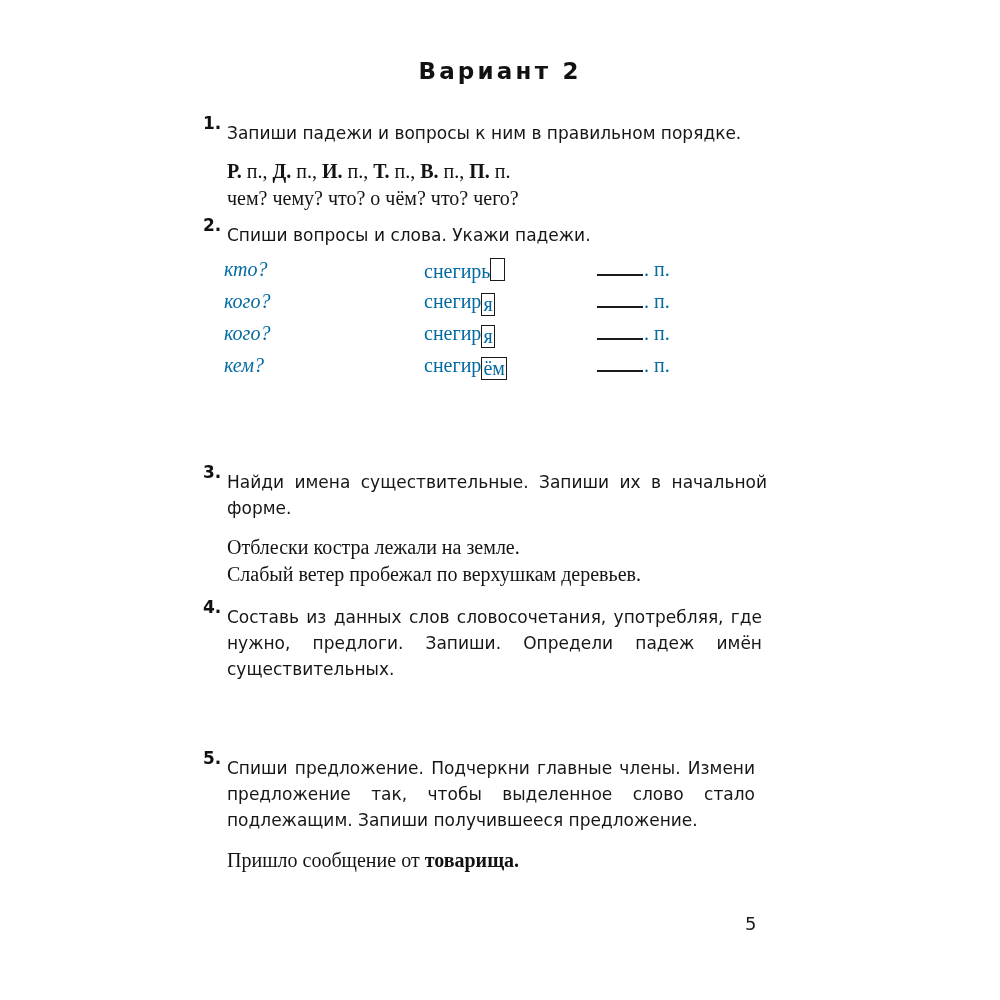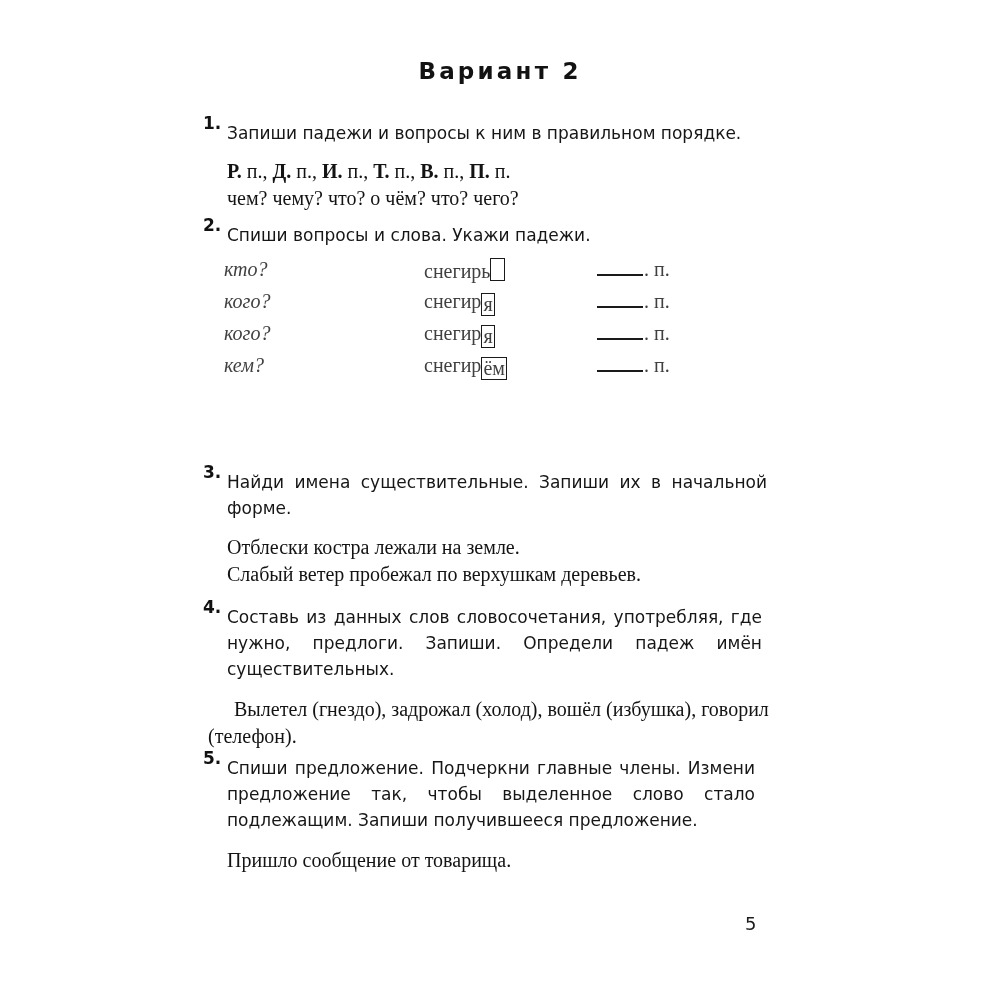--- a/index.html
+++ b/index.html
@@ -67,21 +67,21 @@
   .serif {
     font-family: "Liberation Serif", "DejaVu Serif", serif;
     font-size: 20px;
     line-height: 27px;
     color: #131313;
   }
   .serif-block {
     margin-left: 24px;
   }
   .serif-ital { }
-  .serif-bold { font-weight: normal; margin-top: 40px; }
+  .serif-bold { font-weight: bold; margin-top: 40px; }
   .indent-first { text-indent: 26px; }
 
   
   .cases-line { white-space: nowrap; }
   .case-cap {
     font-family: "Liberation Serif", "DejaVu Serif", serif;
     font-weight: bold;
     font-size: 20px;
   }
   .case-low {
@@ -96,21 +96,21 @@
     left: 224px;
     top: 253px;
     border-collapse: collapse;
   }
   .decl-table td {
     padding: 0;
     height: 32px;
     vertical-align: middle;
     font-family: "Liberation Serif", "DejaVu Serif", serif;
     font-size: 20px;
-    color: #404040;
+    color: #0369a1;
     white-space: nowrap;
   }
   .col-q {
     width: 200px;
     font-style: italic;
   }
   .col-w {
     width: 173px;
   }
   .col-a {
@@ -207,21 +207,20 @@
       <div>Отблески костра лежали на земле.</div>
       <div>Слабый ветер пробежал по верхушкам деревьев.</div>
     </div>
   </div>
 
   <div class="task" style="top:594px;">
     <div class="task-head">
       <div class="task-num">4.</div>
       <div class="task-instr" style="max-width:535px;">Составь из данных слов словосочетания, употребляя, где нужно, предлоги. Запиши. Определи падеж имён существительных.</div>
     </div>
-    <div class="serif indent-first" id="task4-content" style="margin-top:14px;margin-left:5px;max-width:570px;"><span>Вылетел (</span><span class="serif-ital">гнездо</span><span>), задрожал (</span><span class="serif-ital">холод</span><span>), вошёл (</span><span class="serif-ital">избушка</span><span>), говорил (</span><span class="serif-ital">телефон</span><span>).</span></div>
   </div>
 
   <div class="task" style="top:745px;">
     <div class="task-head">
       <div class="task-num">5.</div>
       <div class="task-instr" style="max-width:528px;">Спиши предложение. Подчеркни главные члены. Измени предложение так, чтобы выделенное слово стало подлежащим. Запиши получившееся предложение.</div>
     </div>
     <div class="serif serif-block" id="task5-content" style="margin-top:14px;"><span>Пришло сообщение от </span><span class="serif-bold">товарища.</span></div>
   </div>
 

